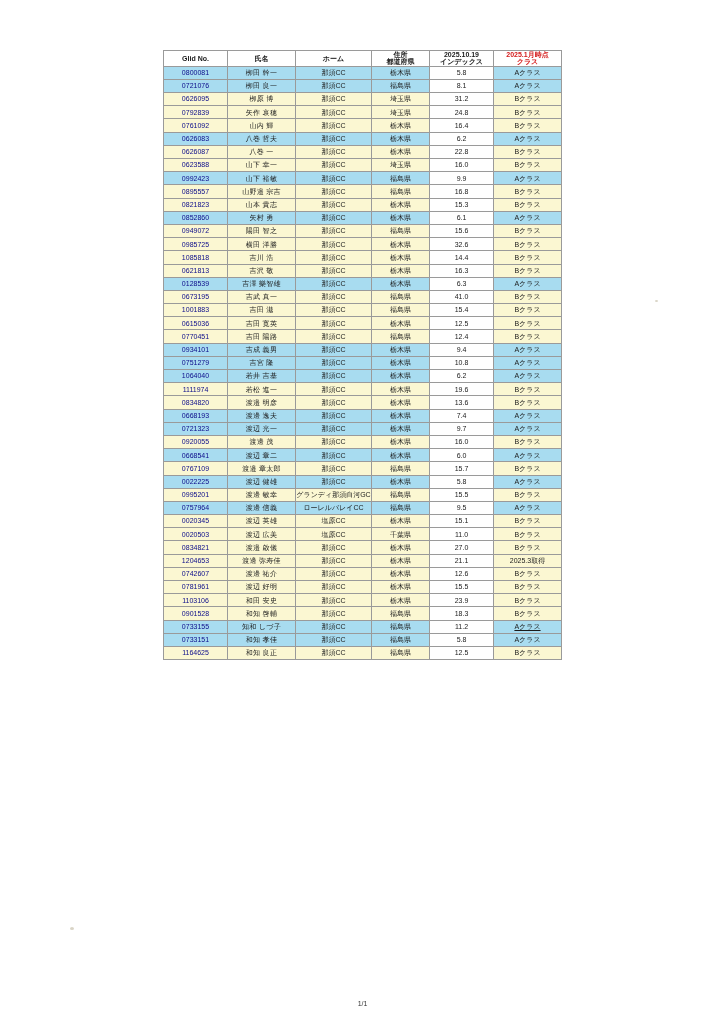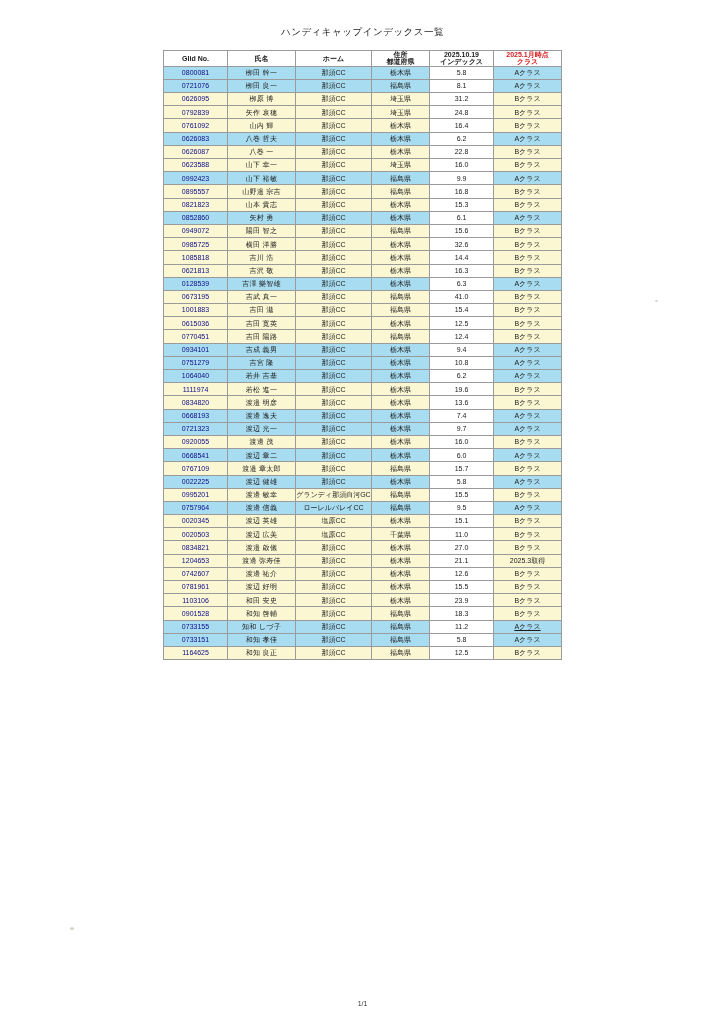--- a/index.html
+++ b/index.html
@@ -94,21 +94,20 @@
     background: #cfc9b8;
     border-radius: 50%;
     opacity: 0.8;
   }
 </style>
 </head>
 <body>
 
 <div class="page">
 
-  <div class="doc-title">ハンディキャップインデックス一覧</div>
 
   <div class="table-wrap">
     <table class="main">
       <colgroup>
         <col class="c-gid">
           <col class="c-name">
           <col class="c-home">
           <col class="c-pref">
           <col class="c-index">
           <col class="c-class">

